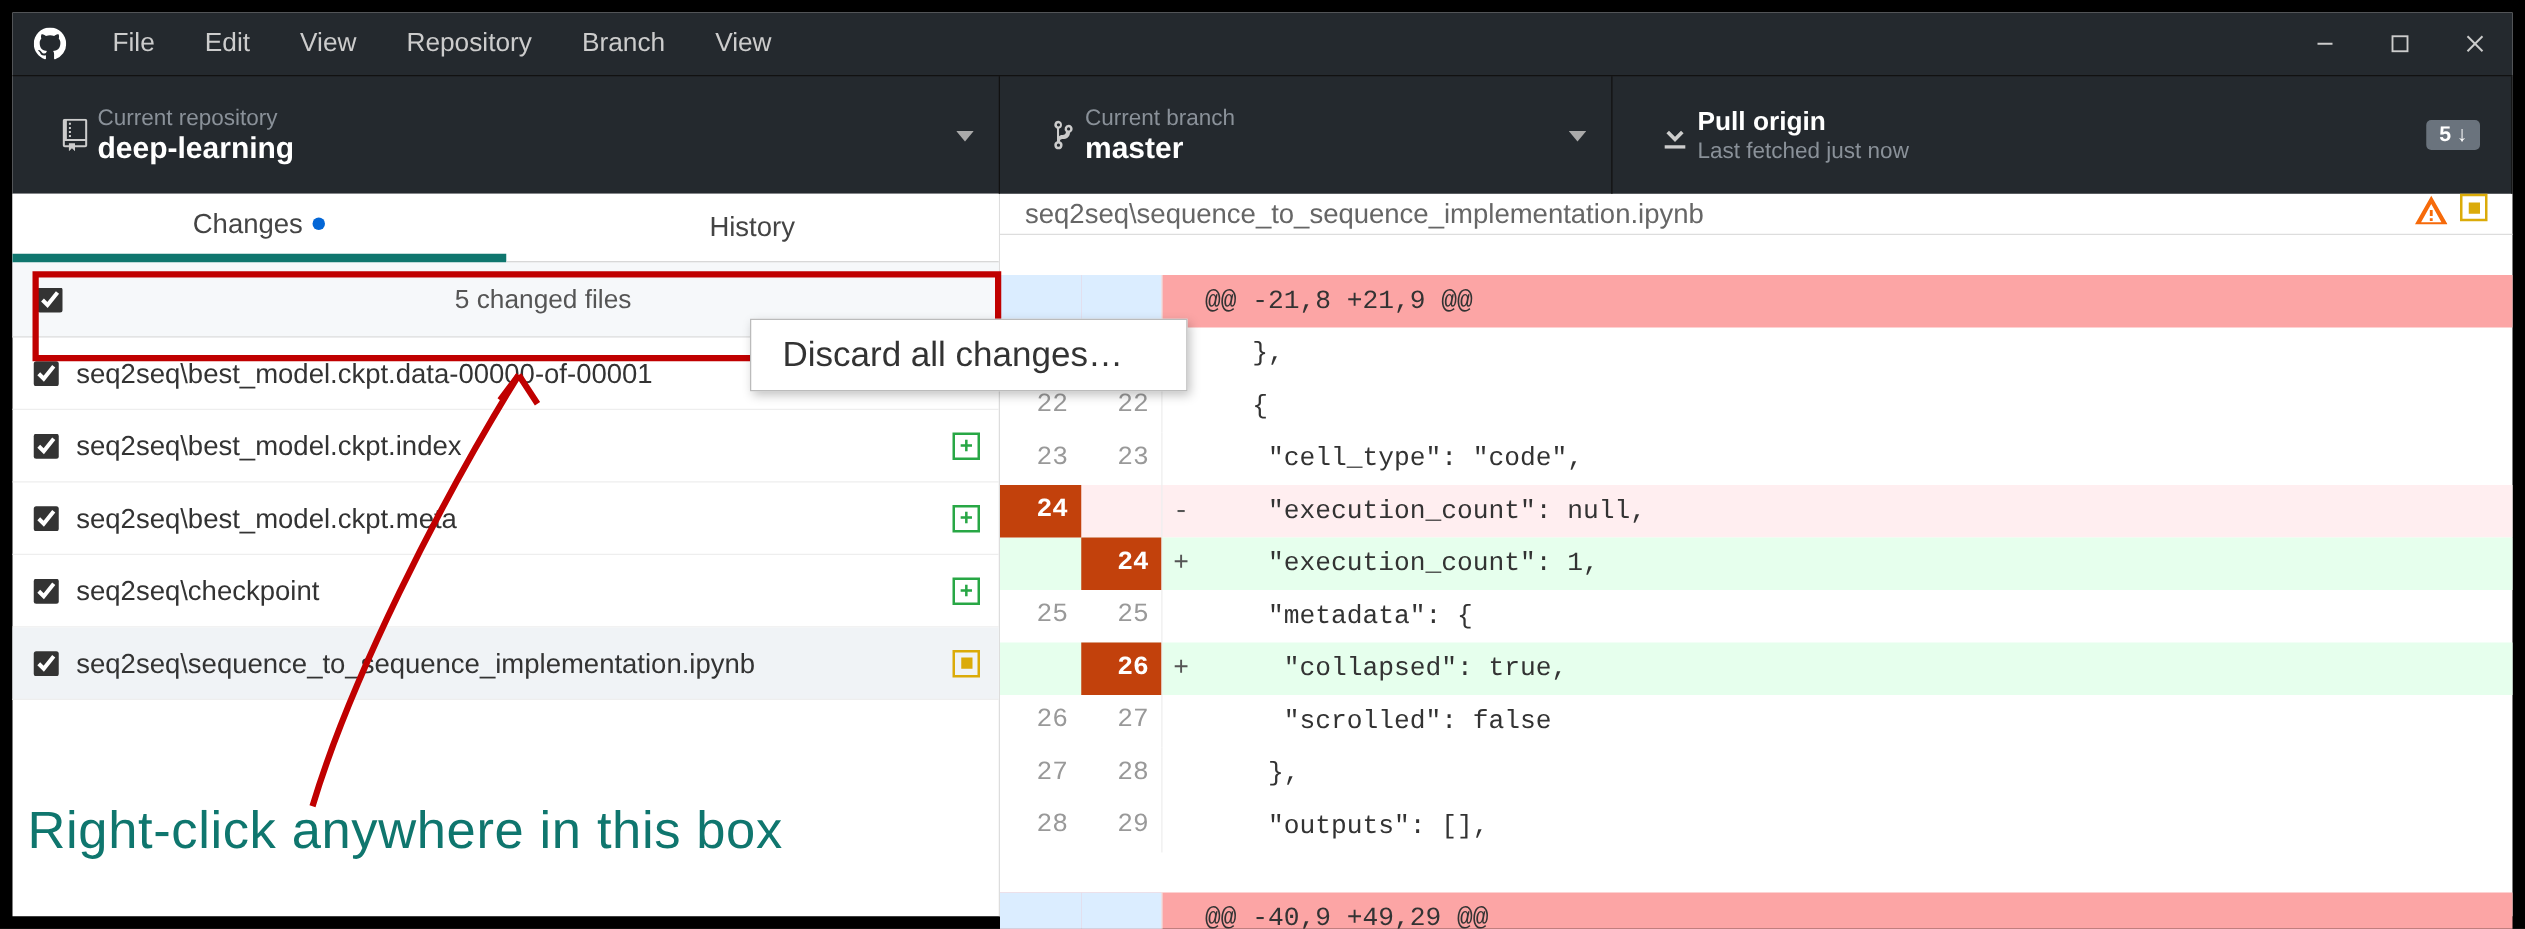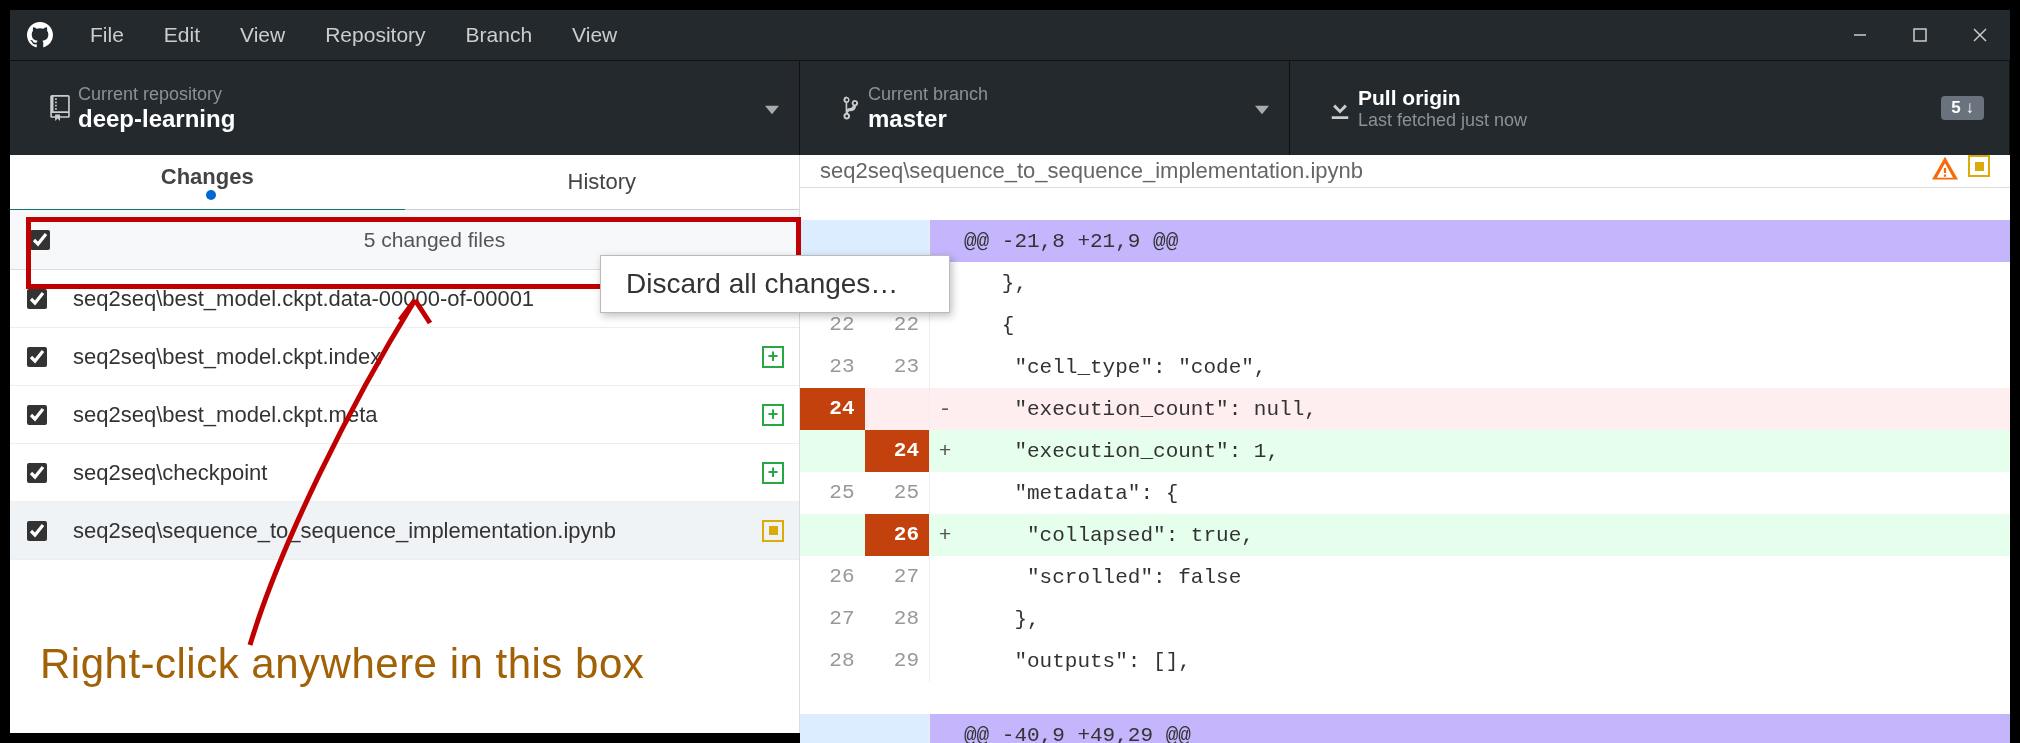--- a/index.html
+++ b/index.html
@@ -27,59 +27,59 @@
   .tool.branch { width:490px; }
   .tool.pull { flex:1; }
   .badge { background:#6a737d; color:#fff; border-radius:4px; font-size:17px; padding:2px 10px; font-weight:600; position:absolute; right:25px; top:35px; }
   
   .main { display:flex; height:578px; }
   .sidebar { width:790px; display:flex; flex-direction:column; border-right:1px solid #ddd; }
   .diffpane { flex:1; display:flex; flex-direction:column; }
   
   .tabs { height:55px; display:flex; background:#fff; }
   .tab { flex:1; display:flex; justify-content:center; align-items:center; font-size:22px; border-bottom:1px solid #ccc; cursor:default; color:#444; }
-  .tab.active { border-bottom:1px solid #0f766e; font-weight:700;flex-direction:column; }
+  .tab.active { border-bottom:7px solid #0f766e; font-weight:400; }
   .tab .dot { width:10px; height:10px; border-radius:50%; background:#0366d6; margin-left:8px; display:inline-block; }
   
   .files-head { height:60px; display:flex; align-items:center; font-size:21px; background:#f6f8fa; border-bottom:1px solid #ddd; position:relative; }
   .files-head .master-chk { margin:0 20px 0 20px; }
   .files-head .label { flex:1; text-align:center; color:#555; }
   
-  .file-row { height:58px; display:flex; align-items:center; font-size:22px; border-bottom:1px solid #eee; padding:0 15px; gap:24px; }
+  .file-row { height:58px; display:flex; align-items:center; font-size:22px; border-bottom:1px solid #eee; padding:0 15px; gap:12px; }
   .file-row .chk { width:24px; }
   .file-row .name { flex:1; white-space:nowrap; overflow:hidden; text-overflow:ellipsis; color:#333; }
   .file-row.selected { background:#f0f3f6; }
   .status-icon { width:22px; height:22px; display:flex; justify-content:center; align-items:center; font-weight:700; font-size:18px; }
   .status-add { border:2px solid #28a745; color:#28a745; }
   .status-mod { border:2px solid #dbab09; position:relative; }
   .status-mod::after { content:""; width:9px; height:9px; background:#dbab09; display:block; }
   input[type=checkbox] { width:20px; height:20px; accent-color:#333; }
   
   .diff-head { height:55px; display:flex; align-items:center; padding:0 20px; border-bottom:1px solid #ddd; font-size:22px; color:#666; }
   .diff-head .fname { flex:1; }
   .diff-head .icons { display:flex; gap:10px; }
   
   .diff { font-family: "SFMono-Regular", Consolas, "Liberation Mono", Menlo, monospace; font-size:21px; }
   .drow { display:flex; height:42px; align-items:center; }
   .gut { width:130px; display:flex; border-right:1px solid #eee; height:100%;justify-content:flex-end; }
   .gut .n { width:65px; text-align:right; padding-right:10px; color:#999; line-height:42px; }
   .gut .n.sel { background:#c2410c; color:#fff; font-weight:700; }
   .mark { width:30px; text-align:center; color:#888; }
   .code { flex:1; white-space:pre; color:#333; padding-left:4px; }
-  .drow.hunk { background:#c4b5fd;margin-top:32px; }
+  .drow.hunk { background:#fca5a5;margin-top:32px; }
   .drow.hunk .gut .n { background:#dbedff; color:#86a6cc; }
   .drow.del { background:#ffeef0; }
   .drow.add { background:#e6ffed; }
   .drow.del .mark, .drow.add .mark { color:#555; }
   
   .ctxmenu { position:absolute; left:590px; top:245px; width:350px; background:#fff; border:1px solid #bbb; box-shadow:2px 3px 8px rgba(0,0,0,0.25); z-index:50; }
   .ctxmenu .item { padding:12px 25px; font-size:28px; color:#333; }
   
   .anno-box { position:absolute; left:16px; top:207px; width:775px; height:72px; border:5px solid #c00000; z-index:40; pointer-events:none; }
-  .anno-text { position:absolute; left:30px; top:630px; font-size:42px; color:#a16207; z-index:40; pointer-events:none; font-family:"Segoe UI", Arial, sans-serif; letter-spacing:0.5px; }
+  .anno-text { position:absolute; left:12px; top:630px; font-size:42px; color:#0f766e; z-index:40; pointer-events:none; font-family:"Segoe UI", Arial, sans-serif; letter-spacing:0.5px; }
   .anno-arrow { position:absolute; left:210px; top:275px; z-index:40; pointer-events:none; }
 </style>
 </head>
 <body>
 
 <div class="window">
 
   <div class="titlebar">
     <div class="logo">
       <svg viewBox="0 0 16 16">

